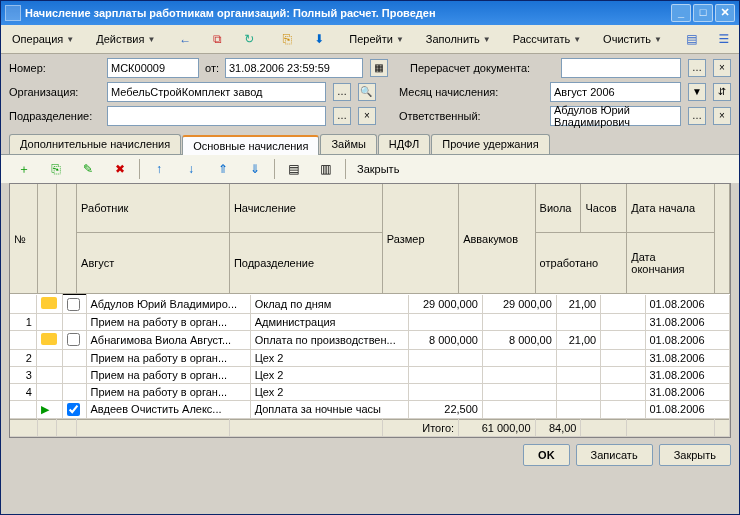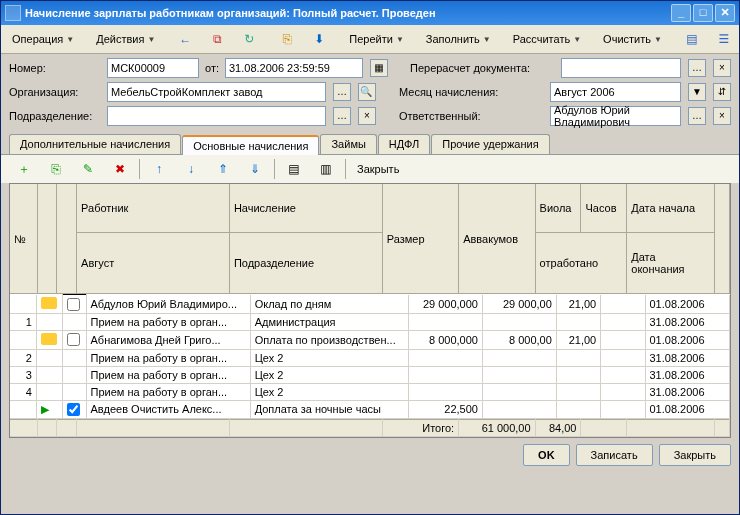--- a/index.html
+++ b/index.html
@@ -241,21 +241,21 @@
       <td style="width:70px"></td>
               <td style="width:70px"></td>
       <td style="width:42px"></td>
               <td style="width:42px"></td>
       <td style="width:80px">31.08.2006</td>
             </tr>
             <tr>
       <td class="num" style="width:25px"></td>
       <td style="width:18px"><span class="rico c-yel"></span></td>
       <td style="width:18px" class=""><input type="checkbox" class="cb" style=""></td>
-      <td style="width:140px">Абнагимова Дней Григо...</td>
+      <td style="width:140px">Абнагимова Виола Август...</td>
       <td style="width:140px">Оплата по производствен...</td>
       <td class="num" style="width:70px">8 000,000</td>
       <td class="num" style="width:70px">8 000,00</td>
       <td class="num" style="width:42px">21,00</td>
       <td class="num" style="width:42px"></td>
       <td style="width:80px">01.08.2006</td>
             </tr>
             <tr>
       <td class="num" style="width:25px">2</td>
       <td style="width:18px"></td>

